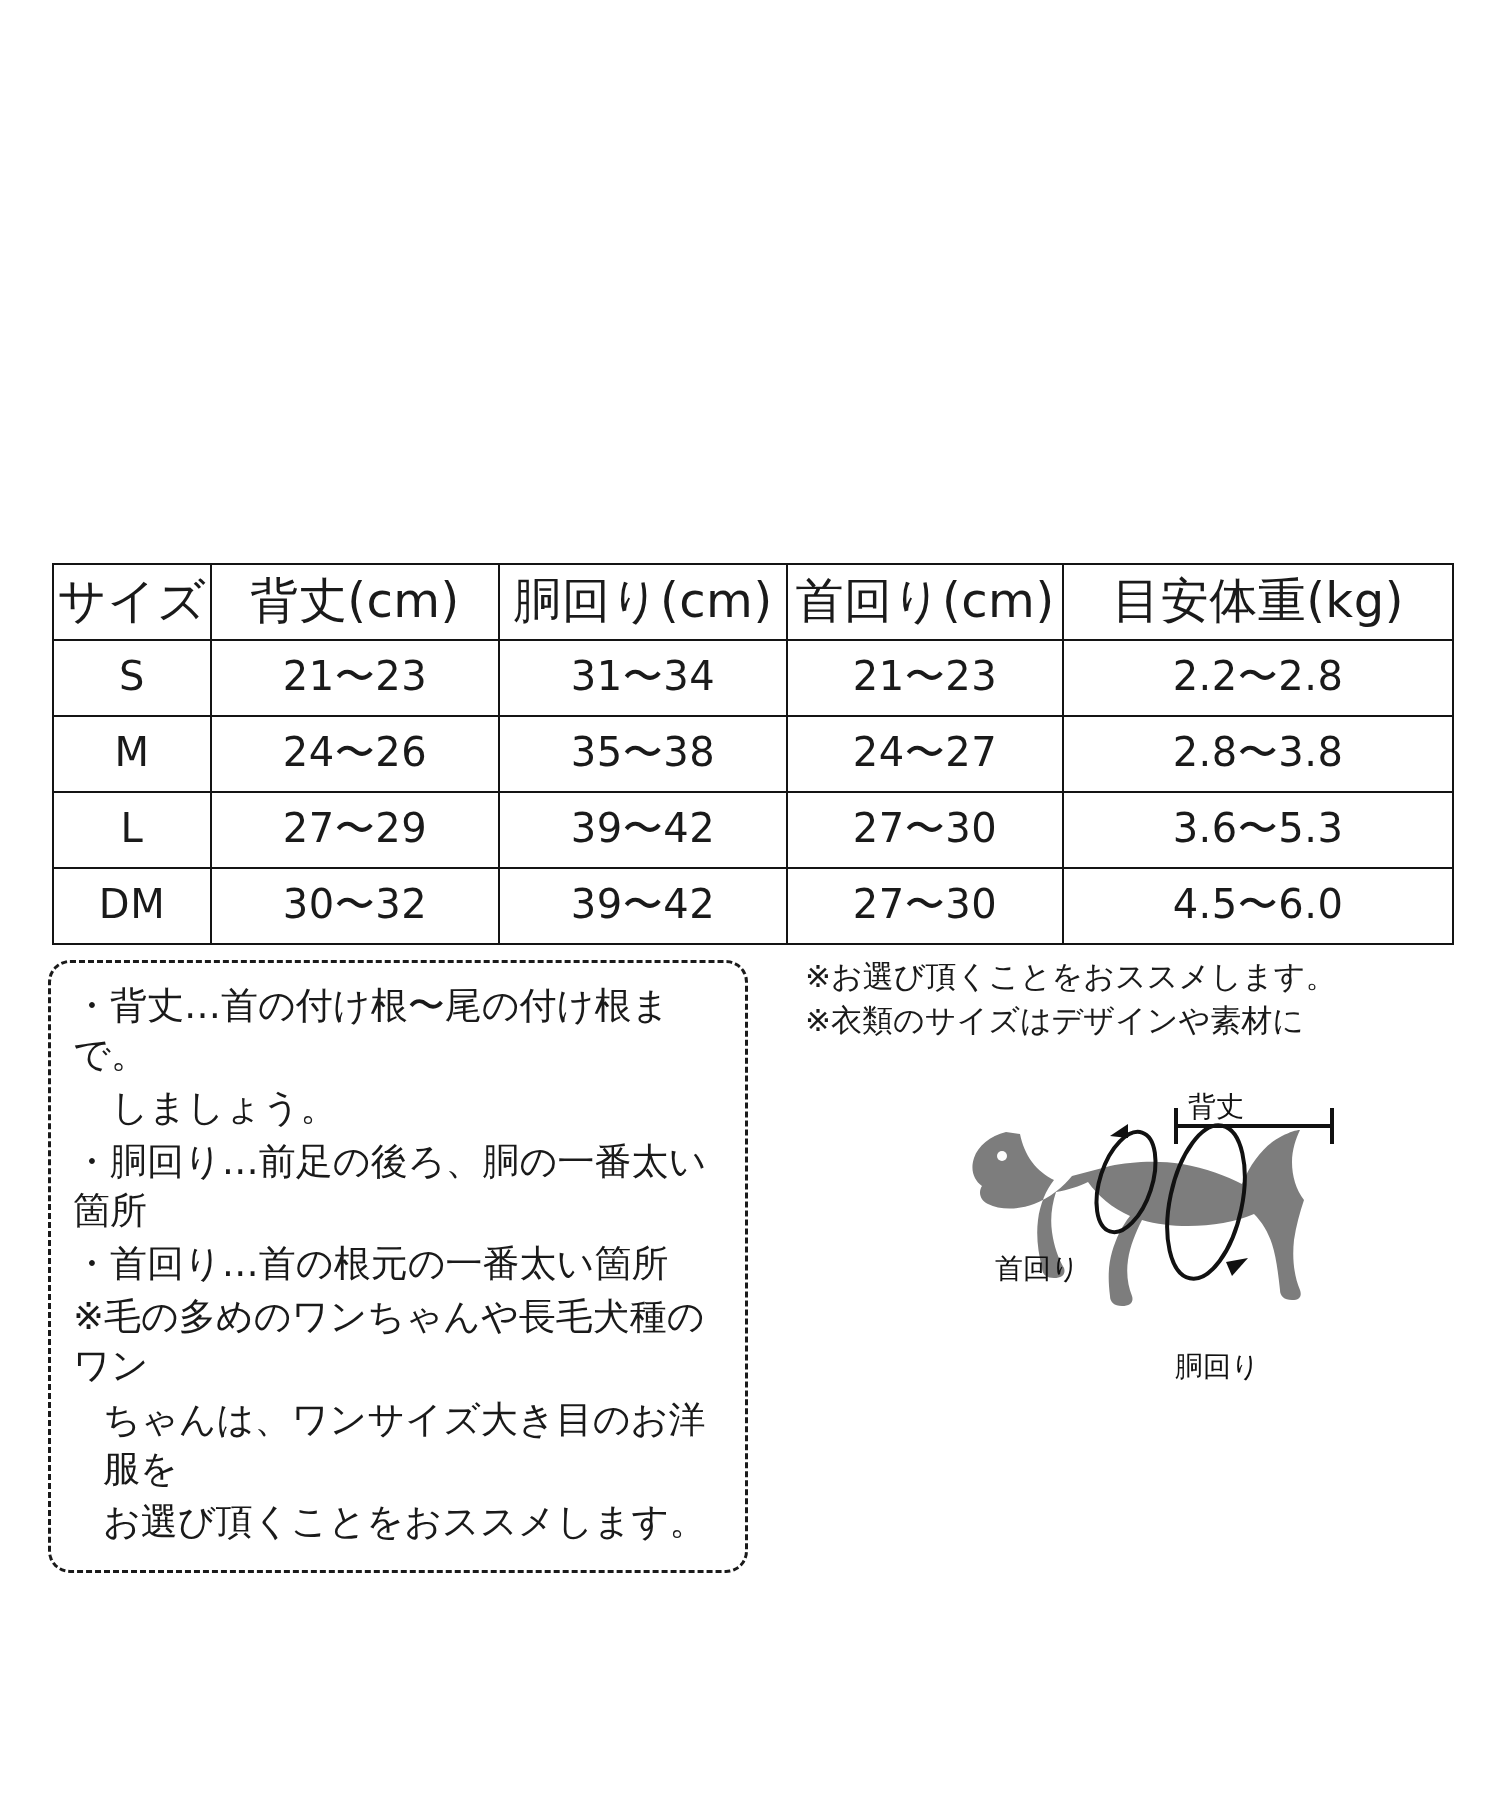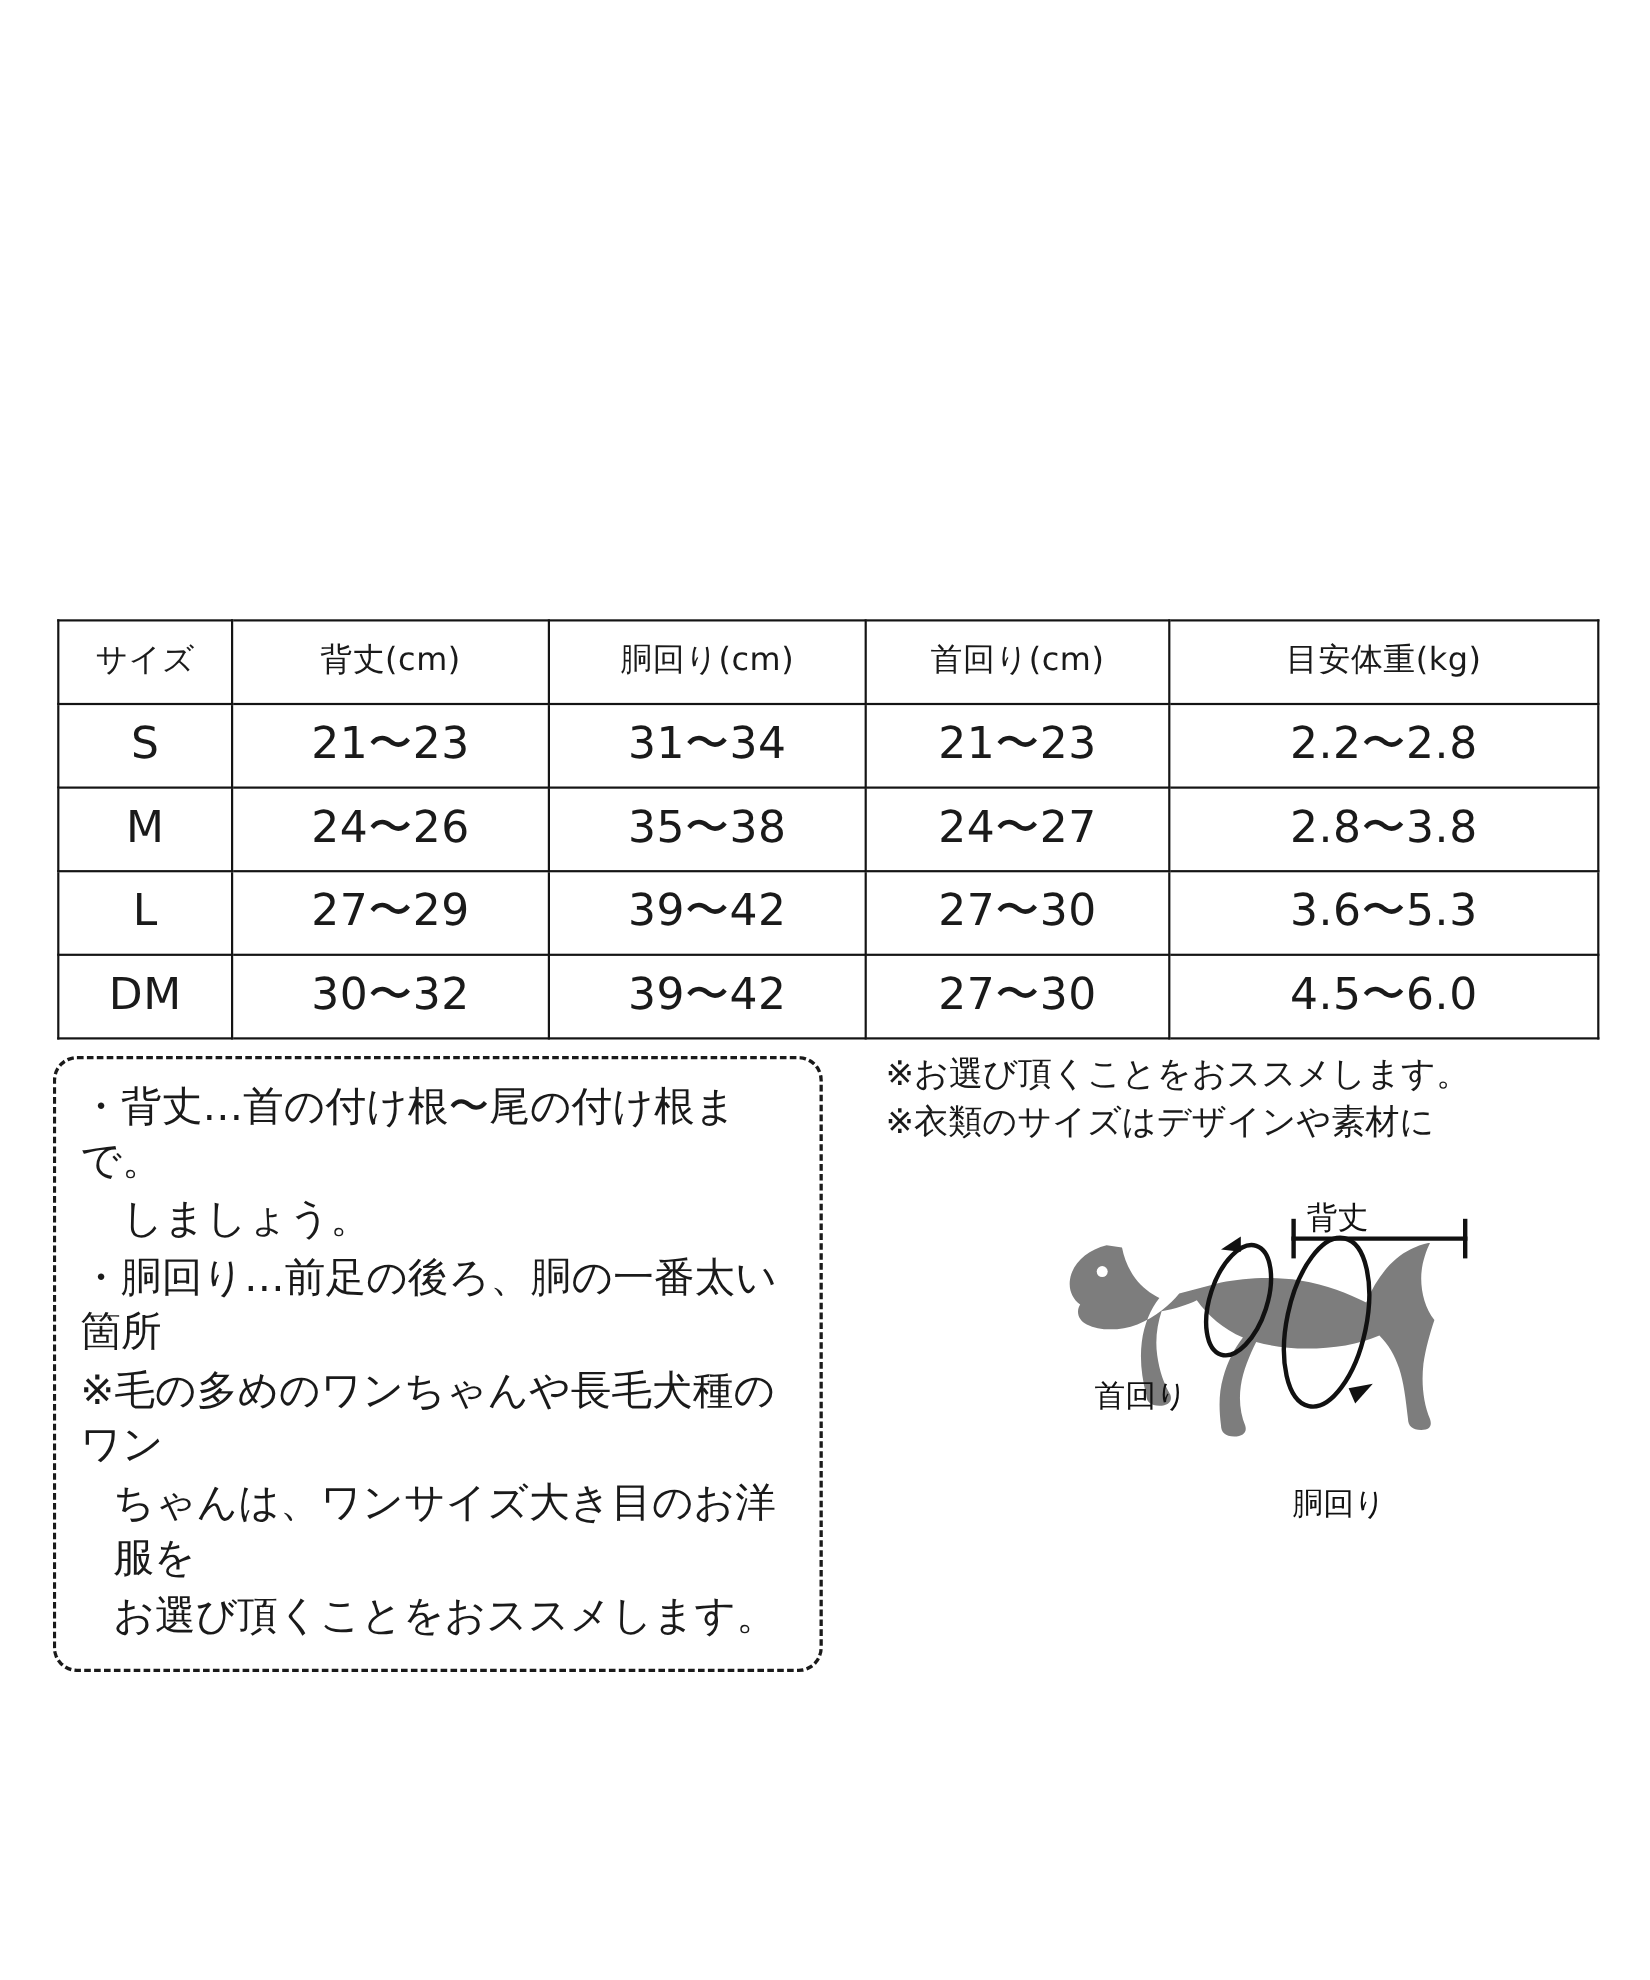--- a/index.html
+++ b/index.html
@@ -41,21 +41,21 @@
     text-align: center;
     vertical-align: middle;
     font-size: 40px;
     line-height: 1.1;
     height: 66px;
     padding: 2px 0 6px 0;
     font-weight: 400;
     letter-spacing: 0.5px;
   }
   table.size-table tr.head td {
-    font-size: 29px;
+    font-size: 48px;
     font-weight: 400;
     border-radius: 17px;
   }
   table.size-table col.c0 { width: 158px; }
   table.size-table col.c1 { width: 288px; }
   table.size-table col.c2 { width: 288px; }
   table.size-table col.c3 { width: 276px; }
   table.size-table col.c4 { width: 390px; }
 
   
@@ -170,20 +170,21 @@
           <td>4.5〜6.0</td>
         </tr>
       </tbody>
     </table>
   </div>
 
   <div class="notes-box">
     <p>・背丈…首の付け根〜尾の付け根まで。</p>
     <p class="indent">しましょう。</p>
     <p>・胴回り…前足の後ろ、胴の一番太い箇所</p>
+    <p>・首回り…首の根元の一番太い箇所</p>
     <p>※毛の多めのワンちゃんや長毛犬種のワン</p>
     <p class="indent2">ちゃんは、ワンサイズ大き目のお洋服を</p>
     <p class="indent2">お選び頂くことをおススメします。</p>
   </div>
 
   <div class="right-col">
     <p>※お選び頂くことをおススメします。</p>
     <p>※衣類のサイズはデザインや素材に</p>
   </div>
 

